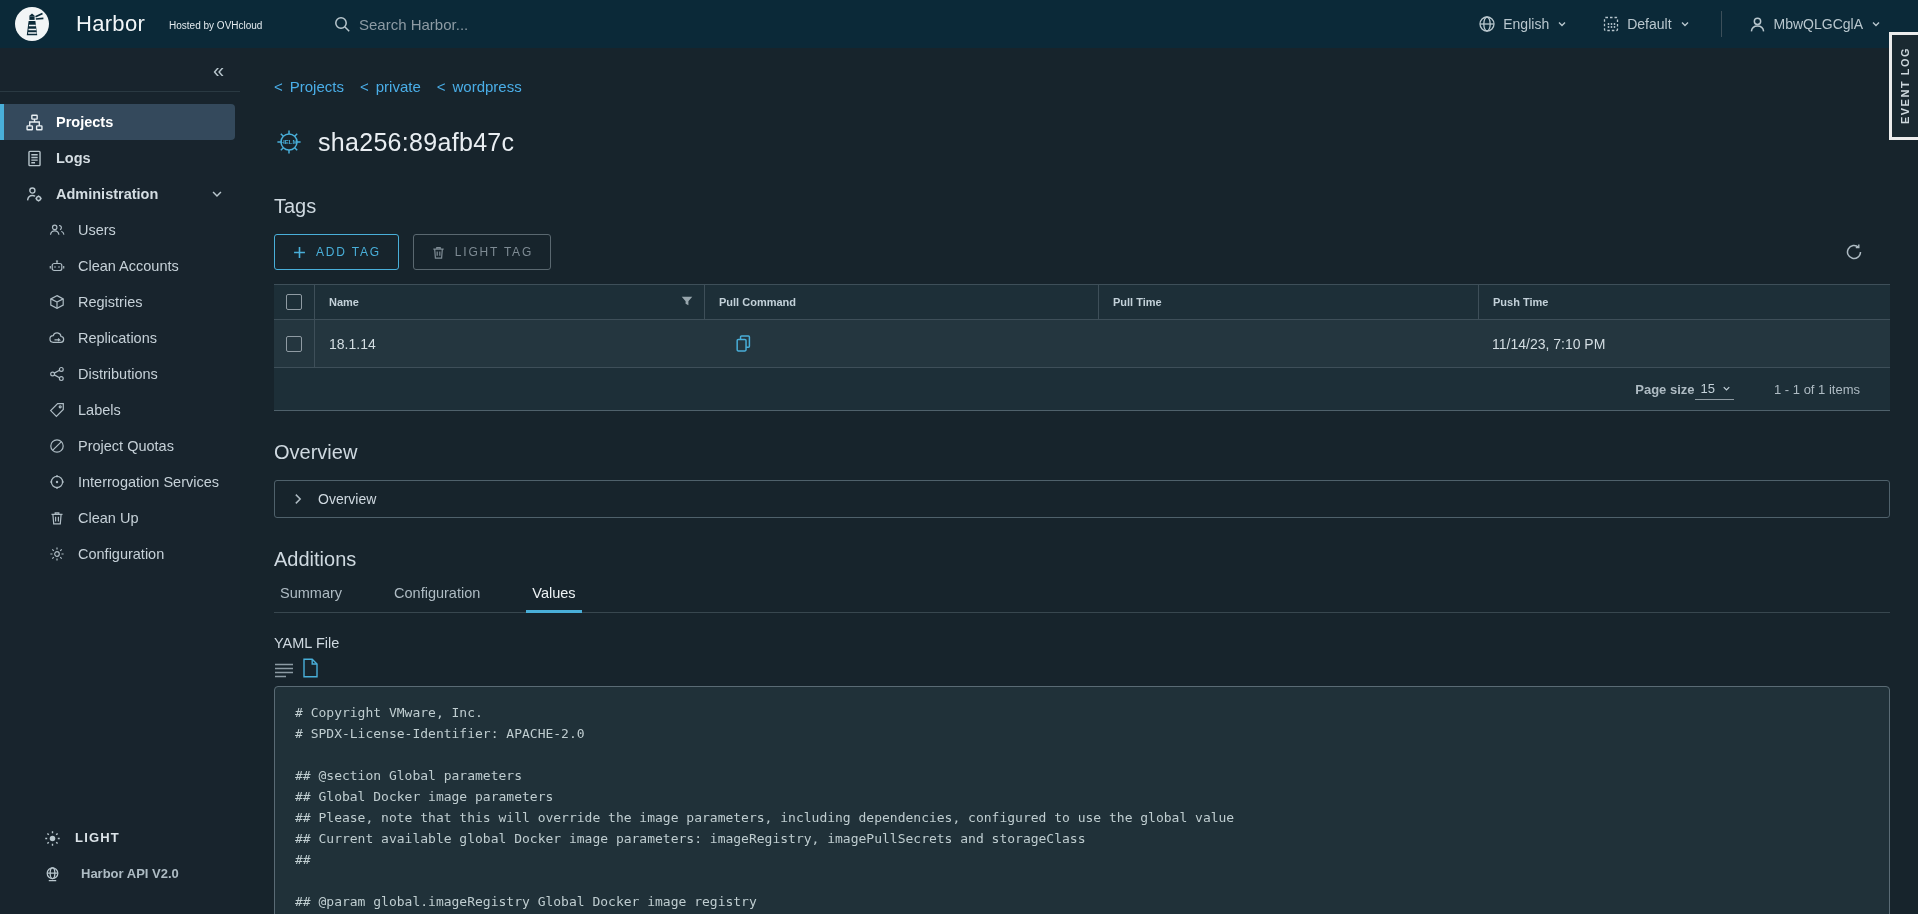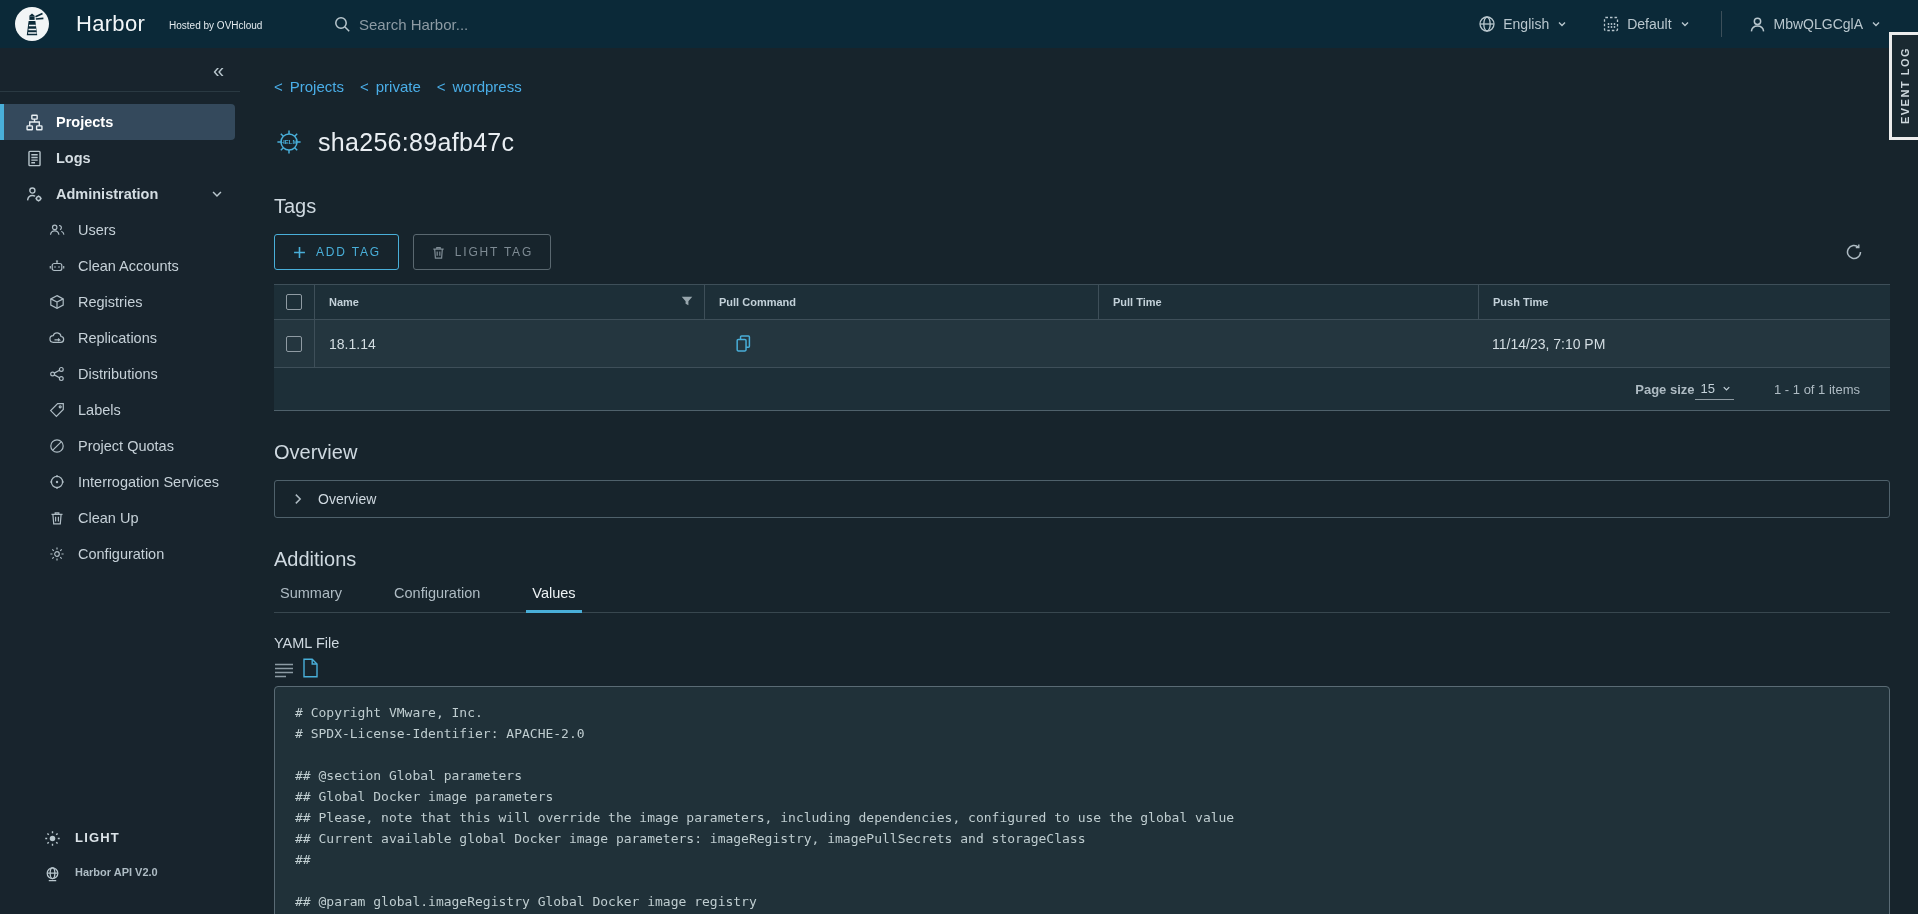--- a/index.html
+++ b/index.html
@@ -77,21 +77,21 @@
   .nav-child {
     height:36px; display:flex; align-items:center; gap:13px;
     padding-left:49px; font-size:14.5px; font-weight:400; color:#c6d1d8; cursor:pointer;
   }
   .nav-child .nav-ico { color:#aebcc4; flex:0 0 auto; }
   .side-footer { margin-top:auto; padding-bottom:12px; }
   .side-footer .foot-row {
     height:36px; display:flex; align-items:flex-start; gap:14px; padding-left:44px; cursor:pointer;
   }
   .foot-light { font-size:13px; letter-spacing:1.2px; font-weight:600; color:#dbe3e8; }
-  .foot-api { font-size:11px; font-weight:700; color:#aebcc4; }
+  .foot-api { font-size:13px; font-weight:700; color:#aebcc4;margin-left:6px; }
 
   
   .breadcrumb { margin-top:30px; display:flex; align-items:center; font-size:15px; color:#4aaee8; }
   .crumb { display:flex; align-items:center; margin-right:16px; cursor:pointer; }
   .crumb .sep { margin-right:7px; }
   .artifact-title { margin-top:32px; display:flex; align-items:center; gap:14px; }
   .artifact-title h1 { font-size:25px; font-weight:400; color:#e9eef2; letter-spacing:.3px; }
 
   
   .section-h { font-size:20px; font-weight:400; color:#cfd9e0; }

